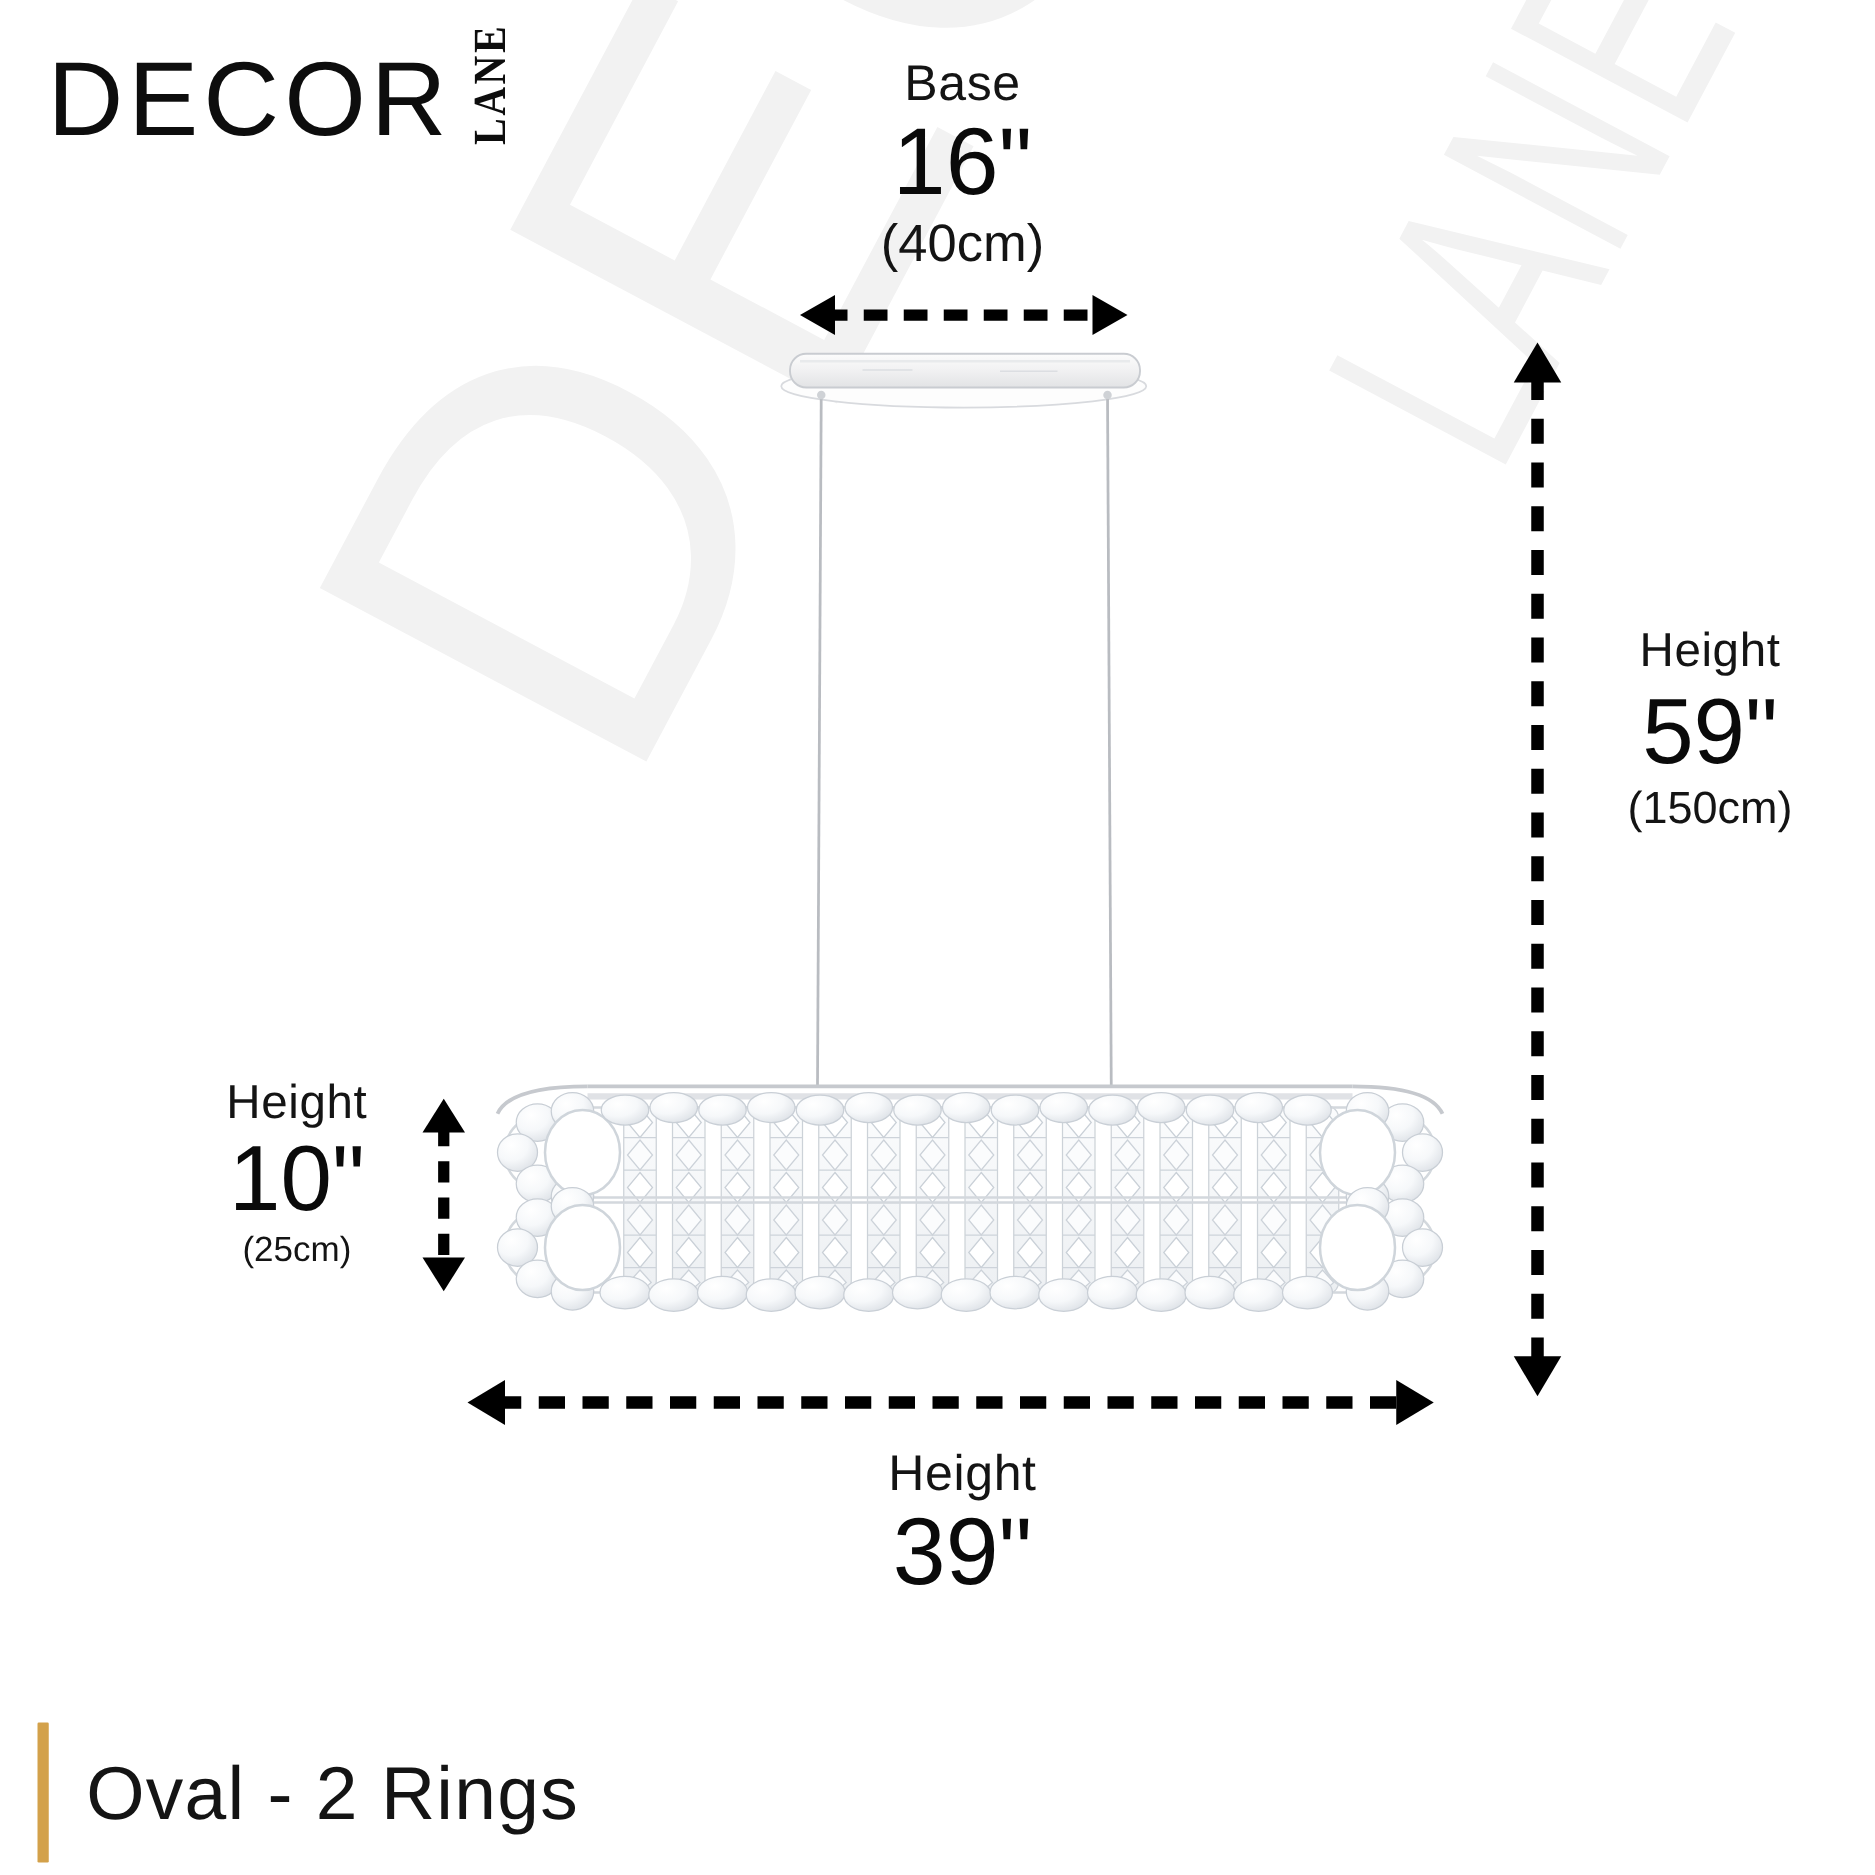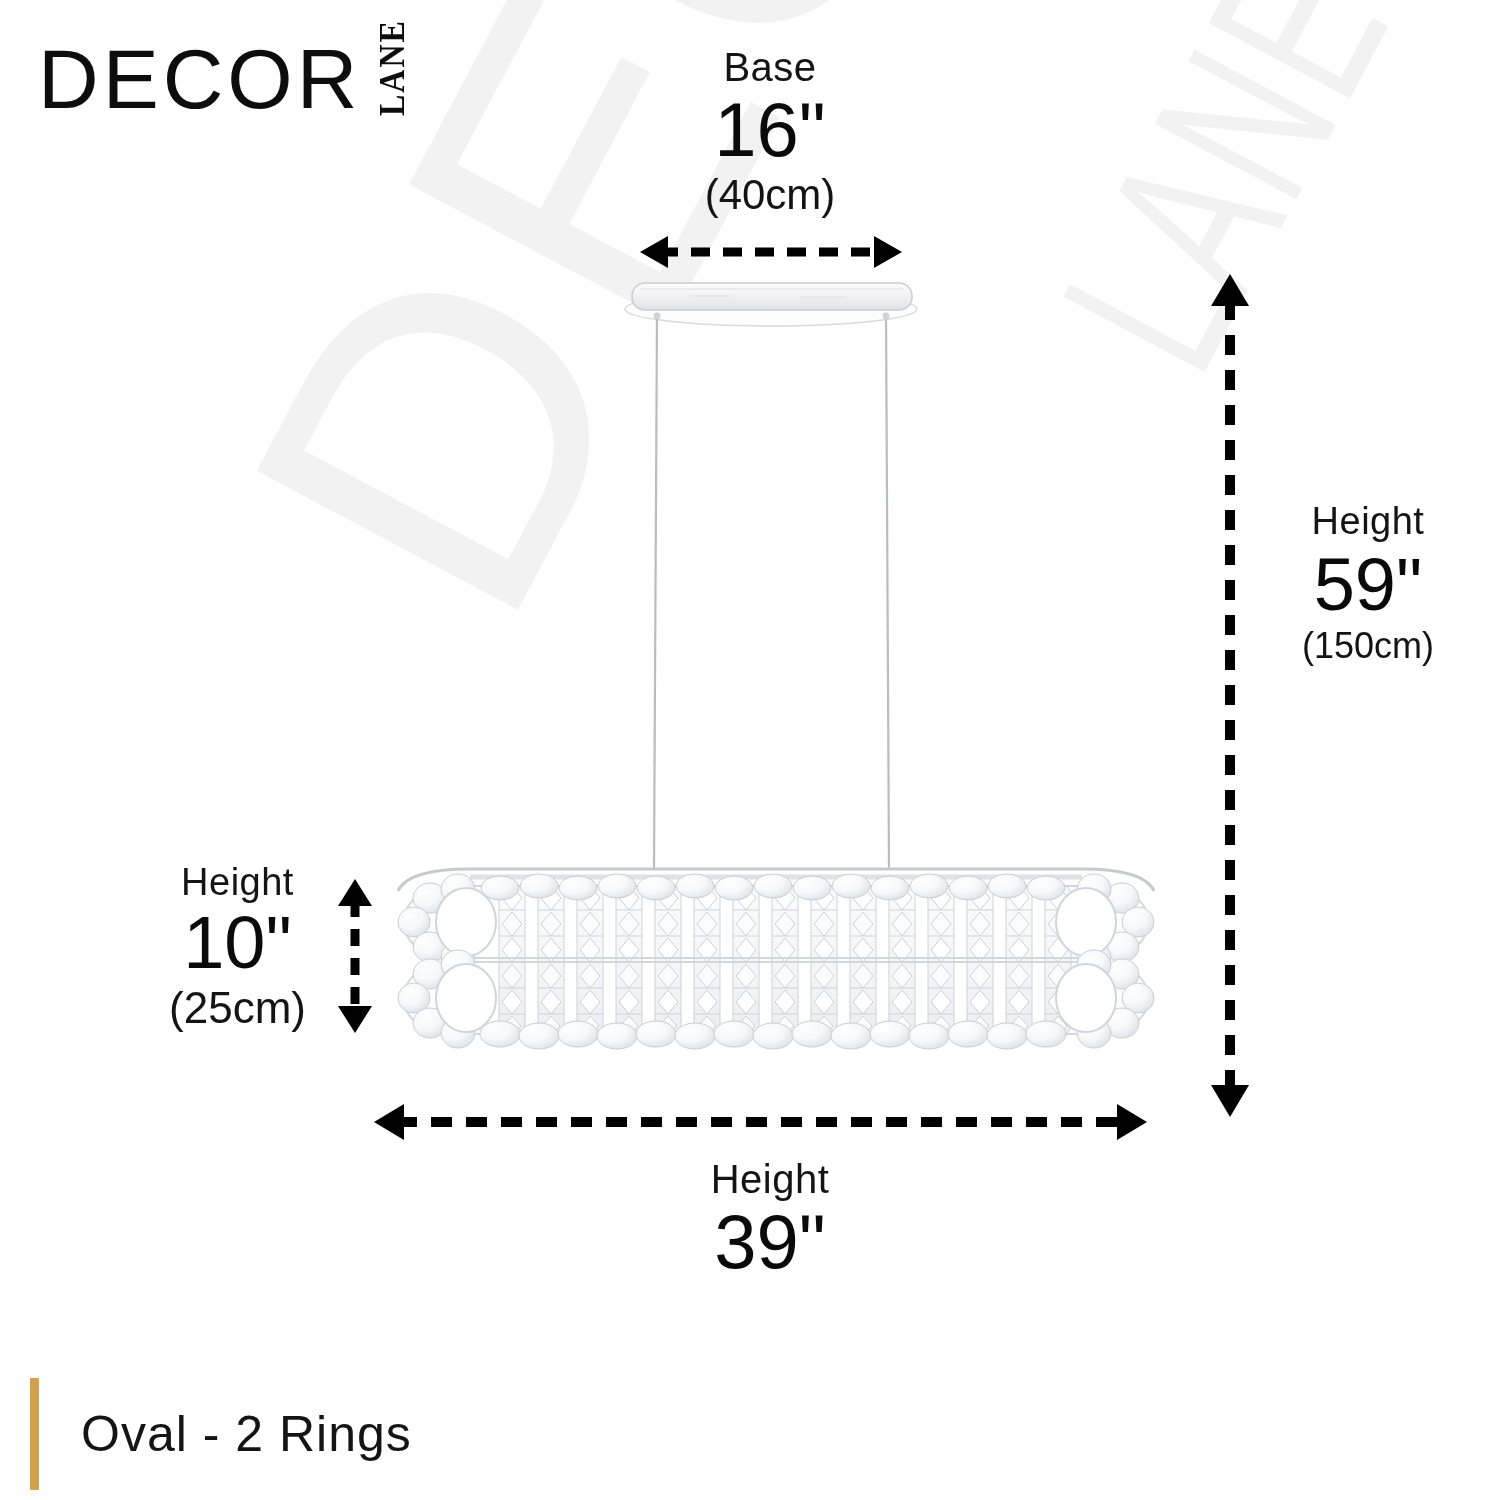--- a/index.html
+++ b/index.html
@@ -80,40 +80,40 @@
   .dim-metric{font-size:42px;font-weight:400;color:#141414;margin-top:2px;}
 
   #base-block{left:620px;top:46px;width:300px;}
   #adj-block{left:1248px;top:498px;width:240px;}
   #adj-block .dim-label{font-size:38px;line-height:1.22;}
   #adj-block .dim-big{font-size:74px;}
   #adj-block .dim-metric{font-size:36px;}
   #height-block{left:140px;top:862px;width:195px;}
   #height-block .dim-label{font-size:38px;}
   #height-block .dim-big{font-size:74px;}
-  #height-block .dim-metric{font-size:44px;}
+  #height-block .dim-metric{font-size:28px;}
   #length-block{left:620px;top:1158px;width:300px;}
 
   
   #arrows{position:absolute;left:0;top:0;width:1500px;height:1500px;z-index:5;pointer-events:none;}
 
   
   #fixture{position:absolute;left:0;top:0;width:1500px;height:1500px;z-index:3;}
 
   
   .caption{
     position:absolute;left:30px;top:1378px;
     display:flex;align-items:center;z-index:6;
   }
   .caption-bar{
     width:9px;height:112px;background:#d3a14a;border-radius:1px;
   }
   .caption-text{
-    margin-left:42px;
-    font-size:50px;
+    margin-left:30px;
+    font-size:60px;
     font-weight:300;
     color:#141414;
     letter-spacing:1px;
     white-space:nowrap;
   }
 </style>
 </head>
 <body>
 
 <div id="stage">

